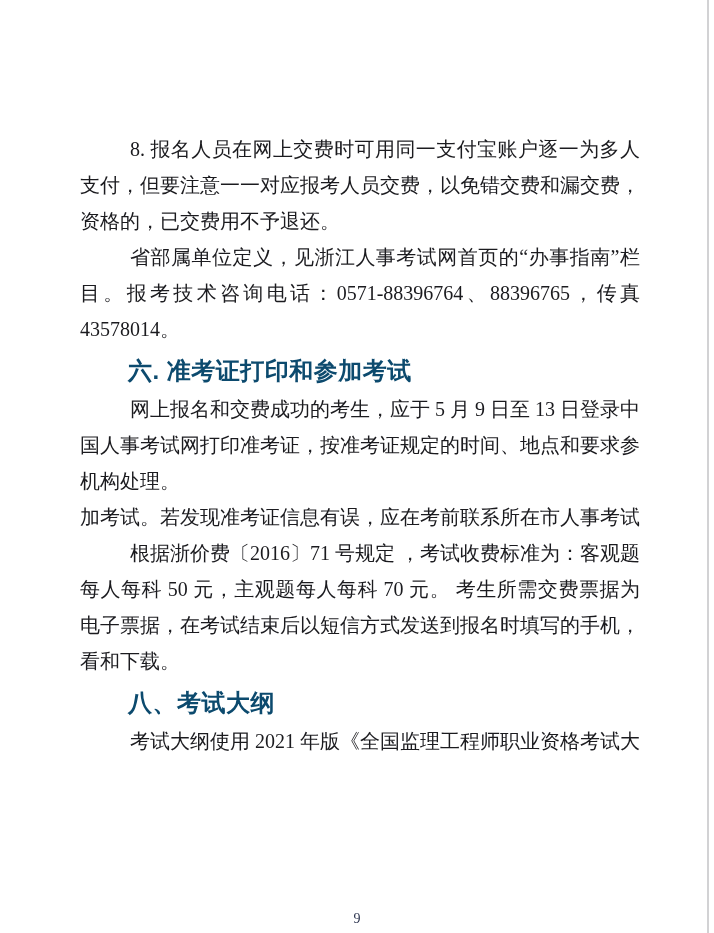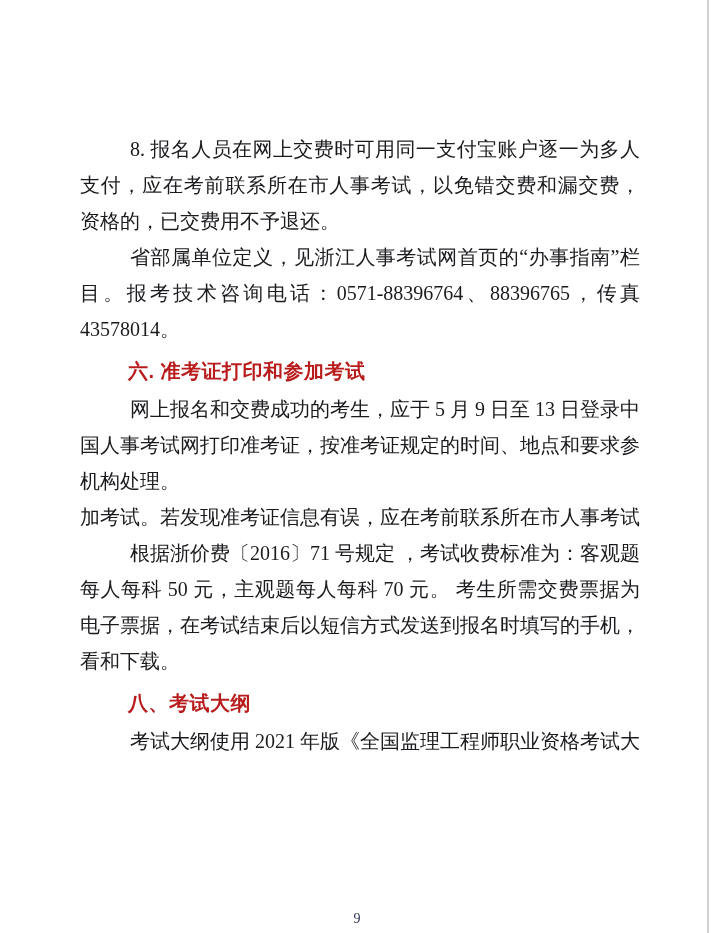--- a/index.html
+++ b/index.html
@@ -38,22 +38,22 @@
   
   .line.fill {
     text-align-last: justify;
   }
   .line.indent {
     padding-left: 50px;
   }
   .heading {
     font-family: "Liberation Sans", sans-serif;
     font-weight: bold;
-    color: #b91c1c;
-    font-size: 20px;
+    color: #0c4a6e;
+    font-size: 24px;
     line-height: 36px;
     padding-left: 48px;
     margin: 6px 0 2px 0;
     letter-spacing: 0.5px;
   }
   .edge-line {
     position: absolute;
     left: 707px;
     top: 0;
     width: 2px;
@@ -72,21 +72,21 @@
     font-family: "Liberation Serif", serif;
   }
 </style>
 </head>
 <body>
 
 <div class="page">
   <main class="doc-body" id="doc">
       <div class="block paragraph">
         <div class="line indent fill">8. 报名人员在网上交费时可用同一支付宝账户逐一为多人</div>
-        <div class="line fill">支付，应在考前联系所在市人事考试，以免错交费和漏交费，</div>
+        <div class="line fill">支付，但要注意一一对应报考人员交费，以免错交费和漏交费，</div>
         <div class="line">资格的，已交费用不予退还。</div>
       </div>
       <div class="block paragraph">
         <div class="line indent fill">省部属单位定义，见浙江人事考试网首页的“办事指南”栏</div>
         <div class="line fill">目。报考技术咨询电话：0571-88396764、88396765，传真</div>
         <div class="line">43578014。</div>
       </div>
       <div class="block heading">六. 准考证打印和参加考试</div>
       <div class="block paragraph">
         <div class="line indent fill">网上报名和交费成功的考生，应于 5 月 9 日至 13 日登录中</div>

